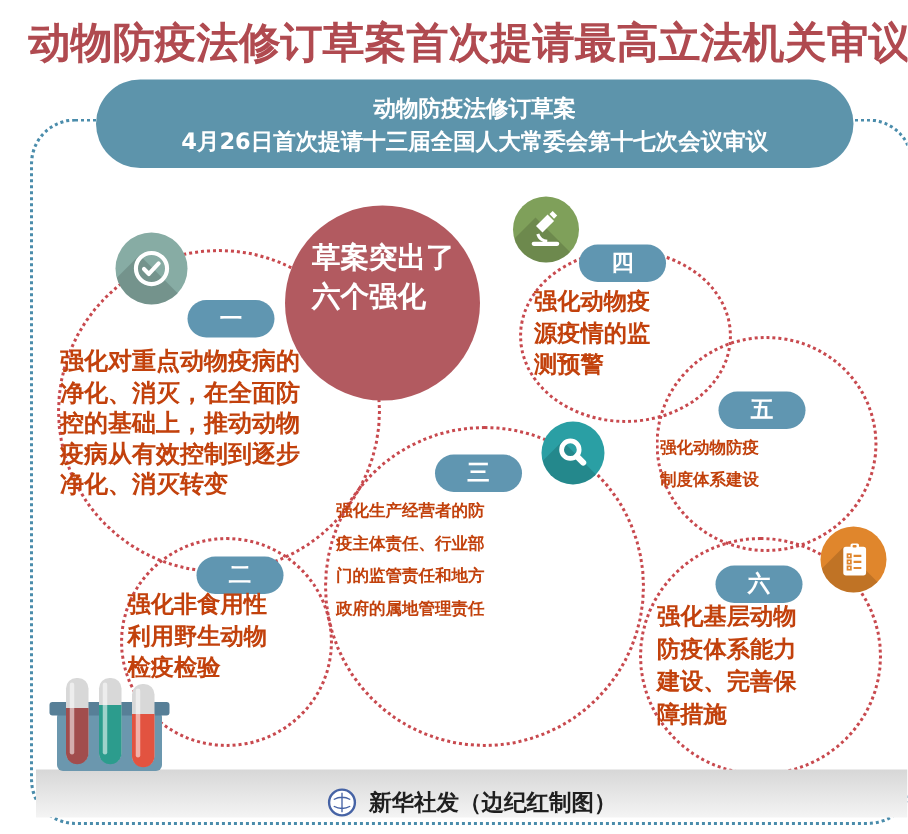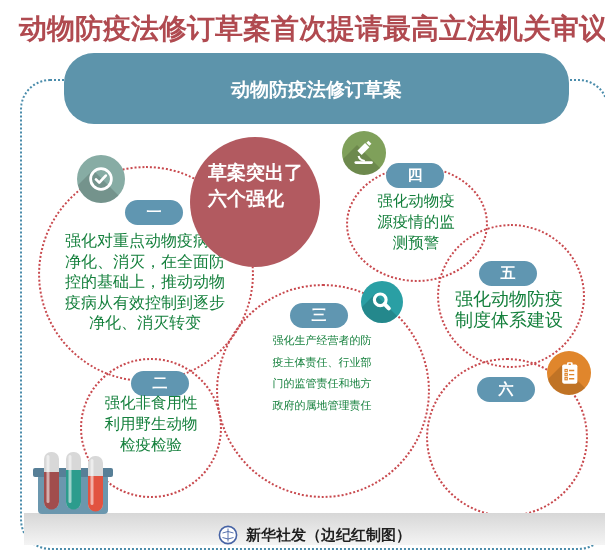--- a/index.html
+++ b/index.html
@@ -10,23 +10,23 @@
   }
   .main-title{
     position:absolute;left:7px;top:10px;width:594px;
     font-size:28px;font-weight:bold;color:#b04a50;letter-spacing:0px;white-space:nowrap;
   }
   .page-border{
     position:absolute;left:8px;top:79px;width:585px;height:467px;
     border:2px dotted #4a8cab;border-radius:30px;z-index:1;
   }
   .banner{
-    position:absolute;left:52px;top:53px;width:505px;height:71px;border-radius:30px;
+    position:absolute;left:52px;top:53px;width:505px;height:59px;border-radius:30px;
     background:#5d94ab;z-index:5;display:flex;flex-direction:column;align-items:center;justify-content:center;
-    color:#fff;font-weight:bold;font-size:19px;line-height:22px;text-align:right;
+    color:#fff;font-weight:bold;font-size:15px;line-height:22px;text-align:right;
   }
   .center-circle{
     position:absolute;left:178px;top:137px;width:130px;height:130px;border-radius:50%;
     background:#b25a60;z-index:4;
   }
   .center-circle .txt{
     position:absolute;left:18px;top:22px;width:104px;
     color:#fff;font-weight:bold;font-size:19px;line-height:26px;white-space:pre-line;
   }
   .dcircle{position:absolute;border:2px dotted #c8494e;border-radius:50%;z-index:2;background:transparent;}
@@ -40,27 +40,27 @@
     position:absolute;width:58px;height:25px;border-radius:13px;background:#6096b1;z-index:3;
     display:flex;align-items:center;justify-content:center;color:#fff;font-weight:bold;font-size:15px;
   }
   .p1{left:113px;top:200px;}
   .p2{left:119px;top:371px;}
   .p3{left:278px;top:303px;}
   .p4{left:374px;top:163px;}
   .p5{left:467px;top:261px;}
   .p6{left:465px;top:377px;}
   .itxt{
-    position:absolute;z-index:3;color:#15803d;font-weight:normal;text-align:center;white-space:pre-line;
+    position:absolute;z-index:3;color:#c2410c;font-weight:bold;text-align:left;white-space:pre-line;
   }
   .t1{left:28px;top:231px;width:210px;font-size:16px;line-height:20.5px;}
   .t2{left:73px;top:393px;width:132px;font-size:15.5px;line-height:21px;}
   .t3{left:212px;top:330px;width:196px;font-size:11px;line-height:21.5px;}
   .t4{left:344px;top:191px;width:120px;font-size:15.5px;line-height:21px;}
-  .t5{left:428px;top:288px;width:138px;font-size:18px;line-height:21px;}
+  .t5{left:428px;top:288px;width:138px;font-size:11px;line-height:21px;}
   .t6{left:426px;top:401px;width:136px;font-size:15.5px;line-height:21.5px;}
   .icon-circle{
     position:absolute;border-radius:50%;overflow:hidden;z-index:4;
     display:flex;align-items:center;justify-content:center;
   }
   .icon-circle::after{
     content:"";position:absolute;top:32%;left:34%;width:140%;height:52%;
     background:rgba(0,0,0,0.14);transform:rotate(45deg);transform-origin:0 0;
   }
   .icon-circle svg{position:relative;z-index:1;}
@@ -80,20 +80,21 @@
 <body>
 
 <div class="stage">
 
   <div class="main-title">动物防疫法修订草案首次提请最高立法机关审议</div>
 
   <div class="page-border"></div>
 
   <div class="banner">
     <span>动物防疫法修订草案</span>
+    <span>4月26日首次提请十三届全国人大常委会第十七次会议审议</span>
   </div>
 
   <div class="center-circle">
     <div class="txt">草案突出了
 六个强化</div>
   </div>
 
   <div class="dcircle c1"></div>
   <div class="dcircle c2"></div>
   <div class="dcircle c3"></div>
@@ -118,20 +119,24 @@
 检疫检验</div>
   <div class="itxt t3">强化生产经营者的防
 疫主体责任、行业部
 门的监管责任和地方
 政府的属地管理责任</div>
   <div class="itxt t4">强化动物疫
 源疫情的监
 测预警</div>
   <div class="itxt t5">强化动物防疫
 制度体系建设</div>
+  <div class="itxt t6">强化基层动物
+防疫体系能力
+建设、完善保
+障措施</div>
 
   <div class="icon-circle icon-check">
     <svg width="30" height="30" viewBox="0 0 24 24">
       <circle cx="12" cy="12" r="8.3" fill="none" stroke="#fff" stroke-width="2.2"></circle>
       <path d="M8 12.3 l2.6 2.6 5.2-5.6" fill="none" stroke="#fff" stroke-width="2.2" stroke-linecap="round" stroke-linejoin="round"></path>
     </svg>
   </div>
 
   <div class="icon-circle icon-micro">
     <svg width="28" height="28" viewBox="0 0 24 24">

